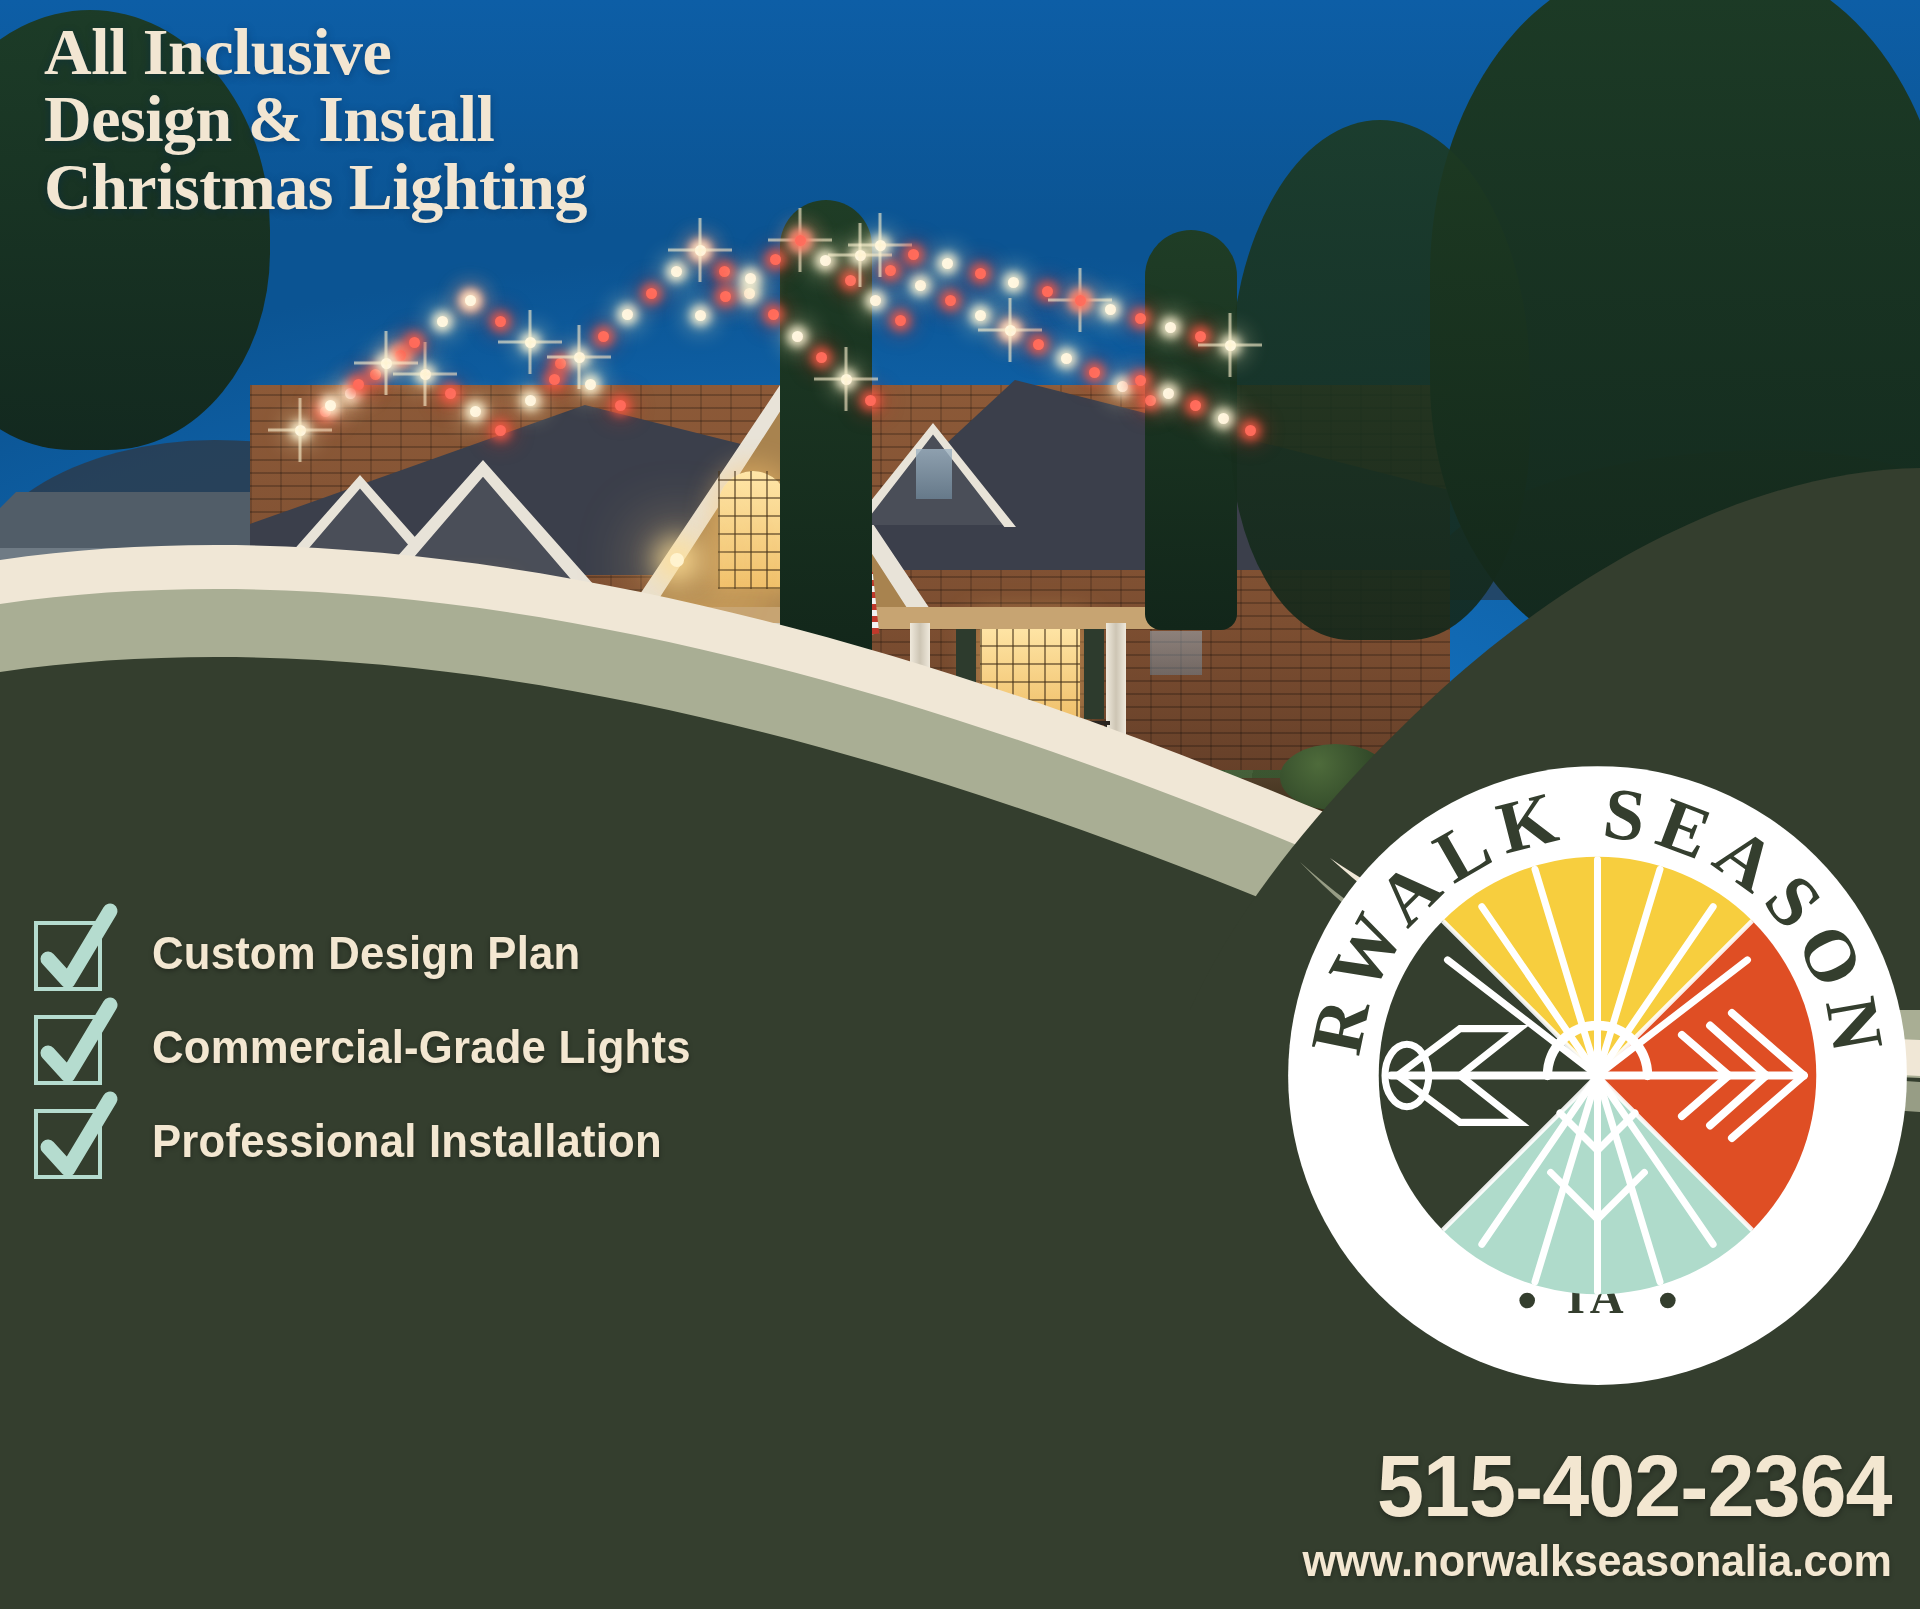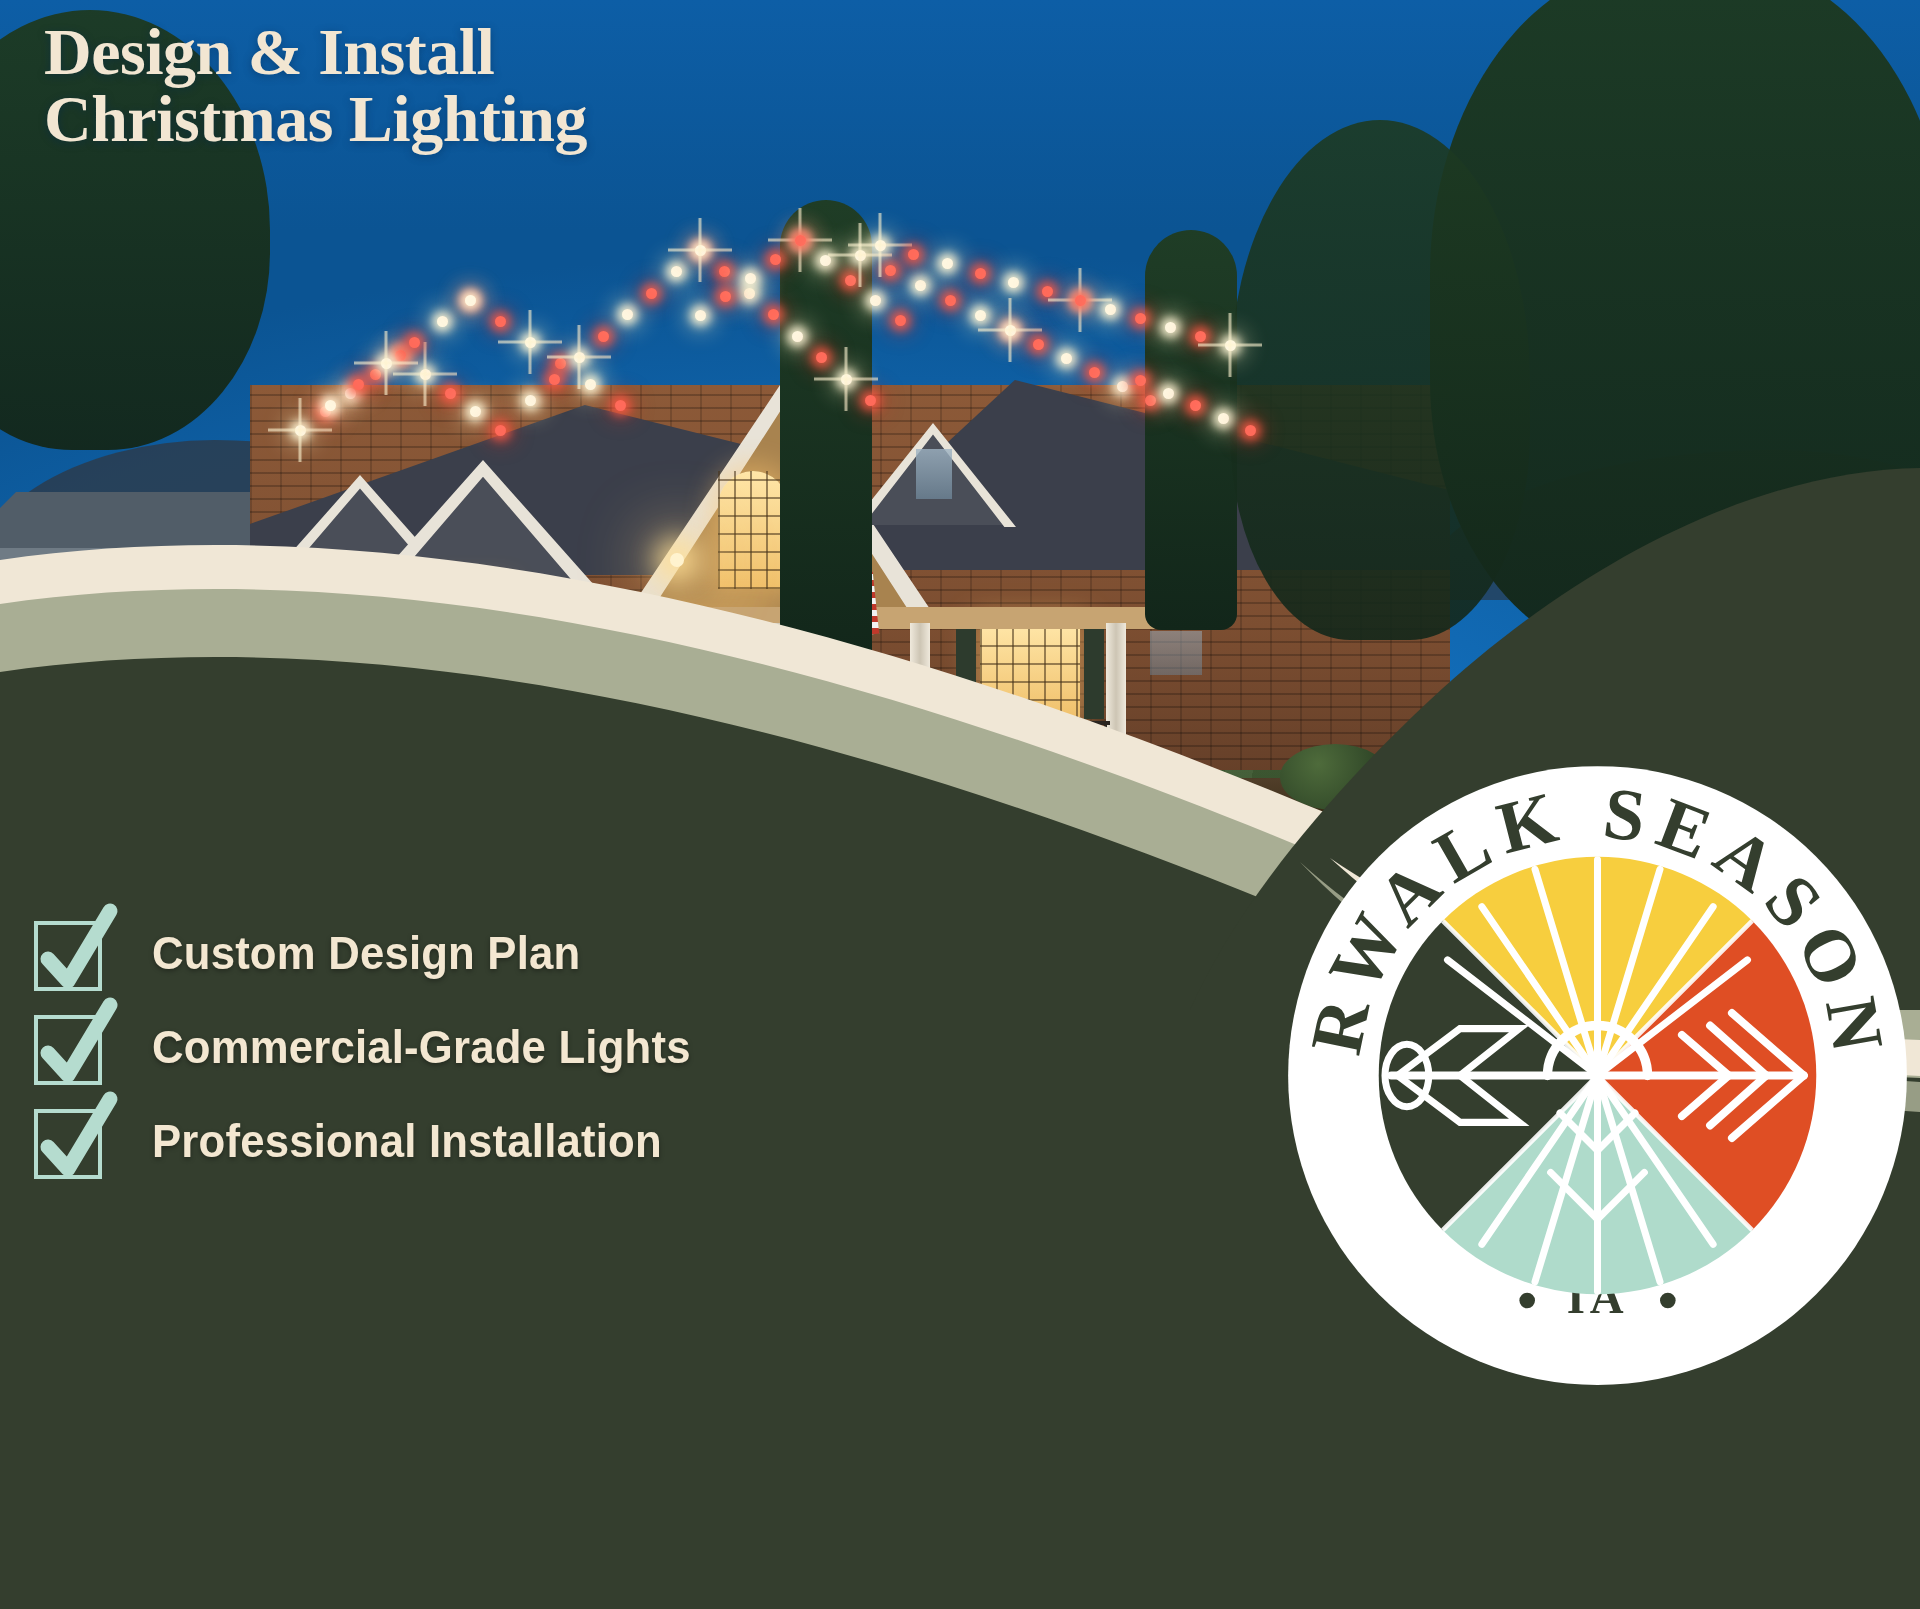--- a/index.html
+++ b/index.html
@@ -361,20 +361,21 @@
       <path d="M0,672 C430,610 900,752 1270,902 C1530,1010 1740,1072 1920,1078 L1920,1609 L0,1609 Z" fill="#343E2E"></path>
 
       <path d="M1920,468 C1760,470 1580,560 1430,700 C1310,812 1230,920 1190,1010 L1920,1010 Z" fill="#343E2E"></path>
 
       <path d="M1920,1040 C1700,1030 1480,960 1330,858 C1470,986 1660,1062 1920,1076 Z" fill="#F0E7D6"></path>
       <path d="M1920,1082 C1640,1068 1430,980 1300,862 C1430,1000 1650,1098 1920,1112 Z" fill="#A9AE94" opacity="0.85"></path>
     </svg>
   </div>
 
   <div class="headline">
+    <div>All Inclusive</div>
     <div>Design &amp; Install</div>
     <div>Christmas Lighting</div>
   </div>
 
   <div class="checklist" id="checklist">
       <div class="check-row">
         <div class="cbox">
           <svg viewBox="0 0 92 96">
             <rect x="6" y="22" width="64" height="66" fill="none" stroke="#B5DCCF" stroke-width="4"></rect>
             <path d="M18 58 L38 80 L80 10" fill="none" stroke="#B5DCCF" stroke-width="15" stroke-linecap="round" stroke-linejoin="round"></path>
@@ -467,14 +468,18 @@
         </g>
 
         <g stroke="#FFFFFF" stroke-width="3" opacity=".9">
           <line x1="101" y1="101" x2="299" y2="299"></line>
           <line x1="299" y1="101" x2="101" y2="299"></line>
         </g>
       </g>
     </svg>
   </div>
 
+  <div class="contact">
+    <div class="phone">515-402-2364</div>
+    <div class="site">www.norwalkseasonalia.com</div>
+  </div>
 
 </div>
 
 </body></html>

